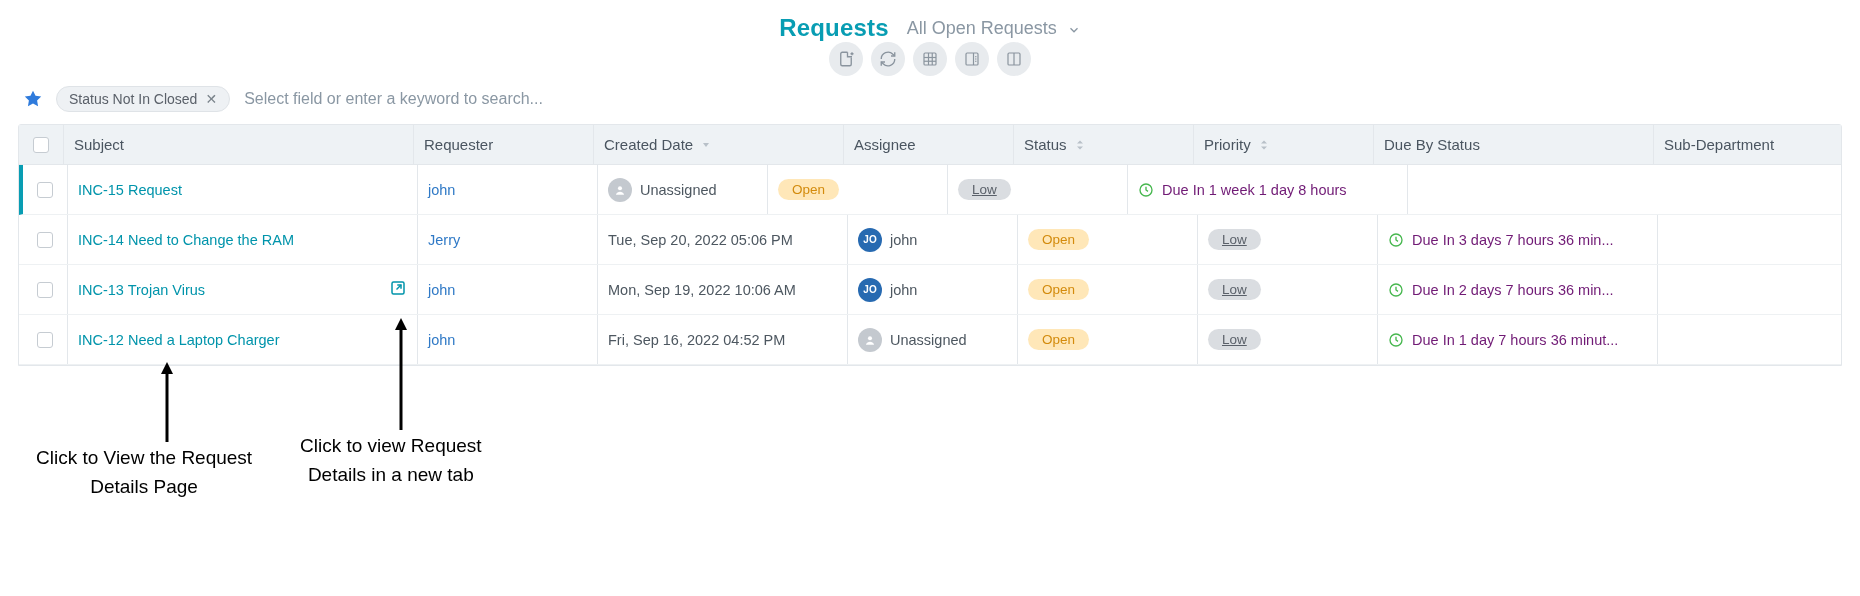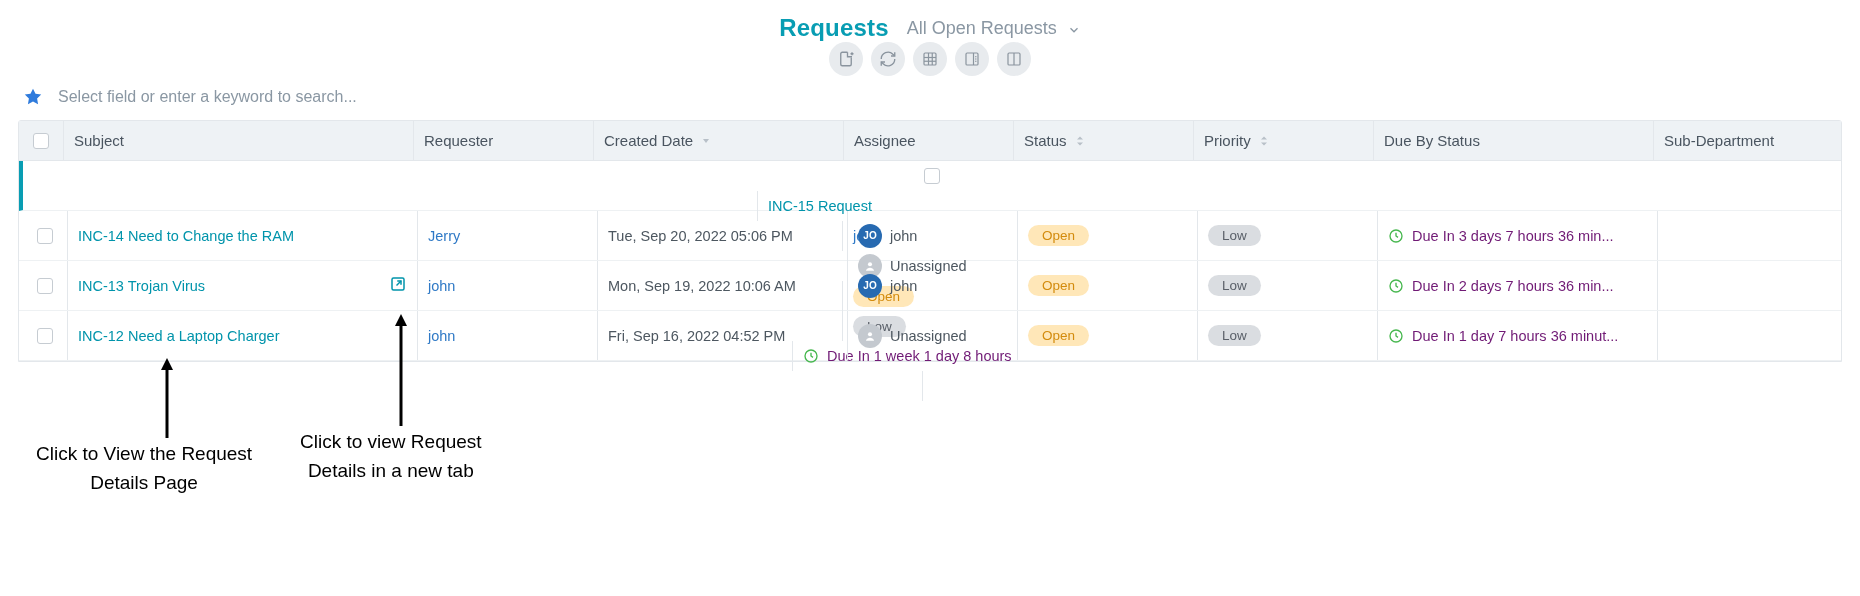--- a/index.html
+++ b/index.html
@@ -83,21 +83,21 @@
     border-left:1px solid var(--border);height:100%;
     white-space:nowrap;overflow:hidden;text-overflow:ellipsis;
   }
   .th:first-child,.td:first-child{border-left:none;}
   .th{position:relative;}
   .sort{color:#b8c0c8;display:inline-flex;gap:1px;}
   .row{
     display:flex;align-items:center;height:50px;
     border-bottom:1px solid var(--row-border);background:#fff;
   }
-  .row.selected{border-left:4px solid var(--teal);flex-direction:column;}
+  .row.selected{border-left:4px solid var(--teal);}
   .row:not(.selected){padding-left:4px;}
   
   .c-check{width:44px;justify-content:center;}
   .c-subject{width:350px;}
   .c-requester{width:180px;}
   .c-date{width:250px;}
   .c-assignee{width:170px;}
   .c-status{width:180px;}
   .c-priority{width:180px;}
   .c-due{width:280px;}
@@ -116,21 +116,21 @@
     justify-content:center;font-size:10px;font-weight:600;color:#fff;
   }
   .avatar.blank{background:#c4c9cf;}
   .avatar.user{background:#276ab1;}
   .assignee-text{color:#4d5760;}
   .pill{
     border-radius:14px;padding:3px 14px;font-size:13.5px;font-weight:500;
     display:inline-block;
   }
   .pill.status{background:var(--status-bg);color:var(--status-text);}
-  .pill.priority{background:var(--priority-bg);color:var(--priority-text);}
+  .pill.priority{background:var(--priority-bg);color:var(--priority-text);text-decoration:underline;}
   .clock{color:var(--clock);width:16px;height:16px;flex:none;}
   .due-text{color:#701a75;overflow:hidden;text-overflow:ellipsis;}
   
   .annotations{position:relative;height:200px;}
   .arrow{position:absolute;color:#000;}
   .ann-text{
     position:absolute;color:#000;font-size:19px;line-height:1.5;
     text-align:center;white-space:pre;
   }
   .arrow svg{display:block;}
@@ -192,20 +192,24 @@
     </div>
   </div>
 </div>
 
 <div class="searchbar">
   <span class="star">
     <svg viewBox="0 0 24 24" width="22" height="22" fill="currentColor">
         <path d="M12 2.9l2.76 5.6 6.18.9-4.47 4.36 1.06 6.16L12 17l-5.53 2.9 1.06-6.16L3.06 9.4l6.18-.9L12 2.9z"></path>
       </svg>
   </span>
+  <div class="chip">
+    <span>Status Not In Closed</span>
+    <span class="x">✕</span>
+  </div>
   <input class="search-input" placeholder="Select field or enter a keyword to search..." style="">
 </div>
 
 <div class="table">
 
   <div class="thead">
     <div class="th c-check">
       <div class="checkbox"></div>
     </div>
     <div class="th c-subject">

